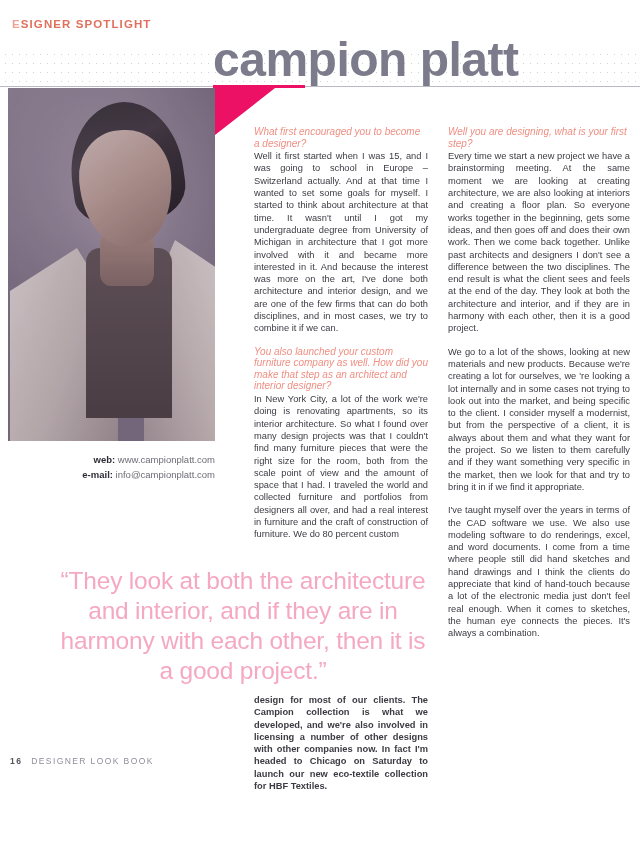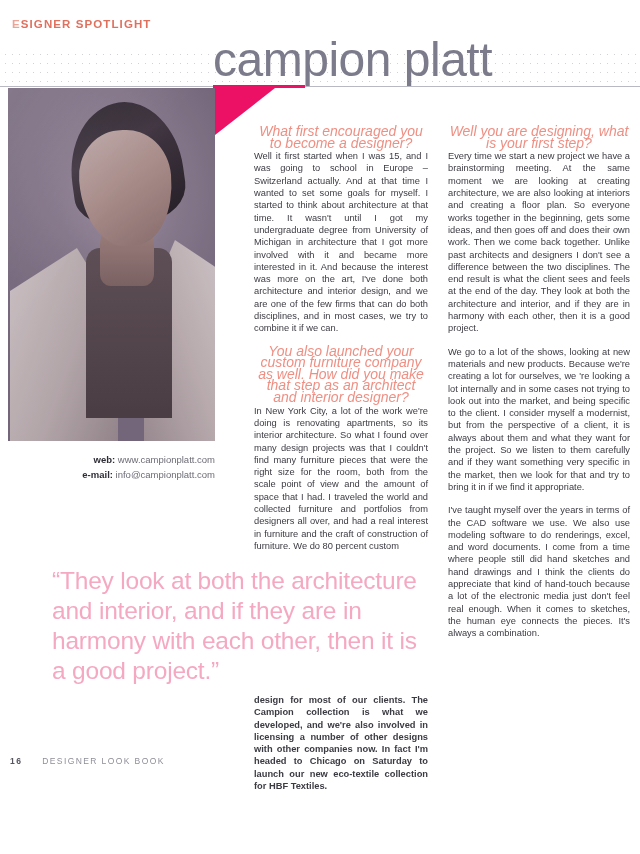--- a/index.html
+++ b/index.html
@@ -46,21 +46,21 @@
     opacity: 0.85;
   }
 
   
   .title {
     position: absolute;
     left: 213px;
     top: 34px;
     font-size: 48px;
     line-height: 52px;
-    font-weight: normal;
+    font-weight: bold;
     letter-spacing: -0.5px;
     color: #7b7b8c;
     white-space: nowrap;
     font-family: "Liberation Sans", sans-serif;
   }
 
   
   .rule-grey {
     position: absolute;
     left: 0;
@@ -191,52 +191,52 @@
     text-align: justify;
     font-family: "Liberation Sans", sans-serif;
   }
   .col-1 { left: 254px; top: 126px; width: 174px; }
   .col-2 { left: 448px; top: 126px; width: 182px; }
   .col-1b { left: 254px; top: 694px; width: 174px; font-weight: bold; }
 
   .q {
     color: #ef8f83;
     font-style: italic;
-    font-size: 14px;
+    font-size: 10px;
     line-height: 11.6px;
-    text-align: center;
+    text-align: left;
     margin-bottom: 1px;
   }
   .a { margin-bottom: 11px; }
   .a:last-child { margin-bottom: 0; }
 
   
   .pullquote {
     position: absolute;
     left: 52px;
     top: 566px;
     width: 382px;
-    text-align: left;
+    text-align: center;
     font-size: 24.5px;
     line-height: 30px;
     color: #f5a8c2;
     letter-spacing: -0.2px;
   }
 
   
   .footer {
     position: absolute;
     left: 10px;
     bottom: 16px;
     font-size: 8.5px;
     letter-spacing: 1.4px;
     color: #8e8e99;
     white-space: nowrap;
   }
-  .footer .pg { font-weight: bold; color: #55555f; margin-right: 20px; }
+  .footer .pg { font-weight: bold; color: #55555f; margin-right: 9px; }
 </style>
 </head>
 <body>
 
 <div id="page">
 
   <div class="kicker">
     <span class="kick-lead">E</span><span>SIGNER SPOTLIGHT</span>
   </div>
 

